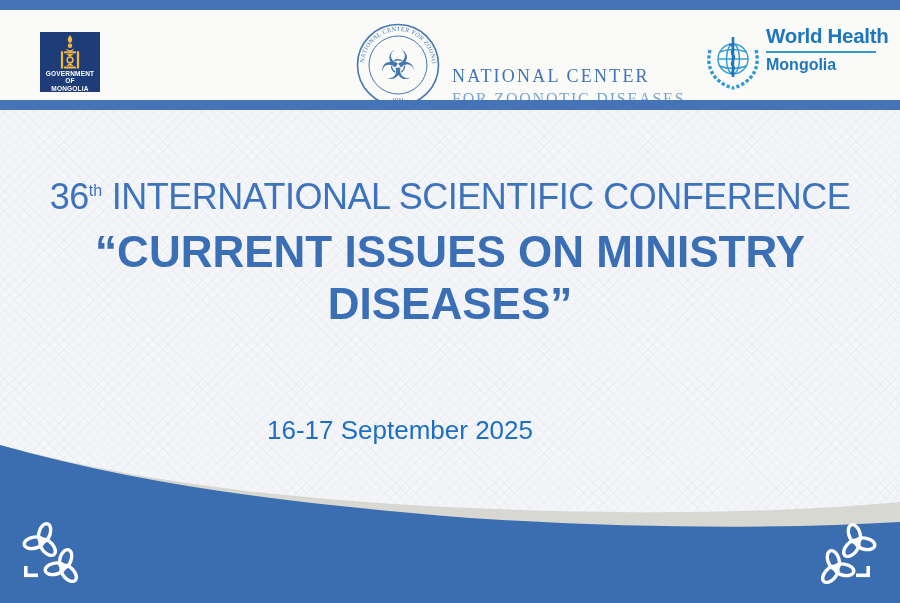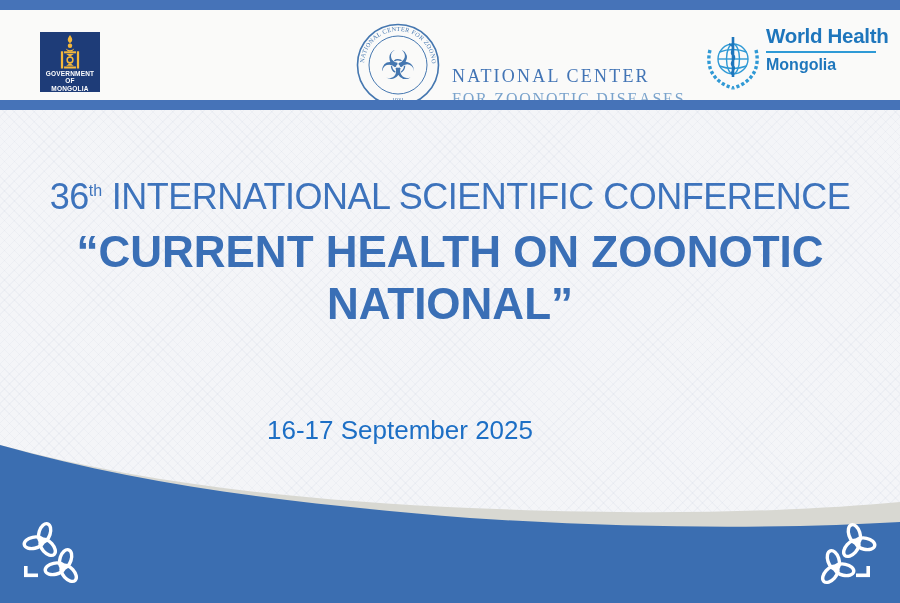--- a/index.html
+++ b/index.html
@@ -143,22 +143,22 @@
   </div>
 </div>
 
 <div class="strip divider"></div>
 
 <div class="main-area"></div>
 
 <div class="conf-title"><span>36</span><sup>th</sup><span> INTERNATIONAL SCIENTIFIC CONFERENCE</span></div>
 
 <div class="conf-heading">
-  <div>“CURRENT HEALTH ON ZOONOTIC</div>
-  <div>NATIONAL”</div>
+  <div>“CURRENT ISSUES ON MINISTRY</div>
+  <div>DISEASES”</div>
 </div>
 
 <div class="conf-dates">
   <div>16-17 September 2025</div>
 </div>
 
 <svg class="wave" width="900" height="163" viewBox="0 0 900 163">
   <path d="M0,5 C150,45 300,60 470,68 C650,76 790,72 900,62 L900,163 L0,163 Z" fill="#d8d8d2"></path>
   <path d="M0,5 C150,47 300,64 470,78 C650,90 800,88 900,82 L900,163 L0,163 Z" fill="#3b6eb1"></path>
   <defs>

